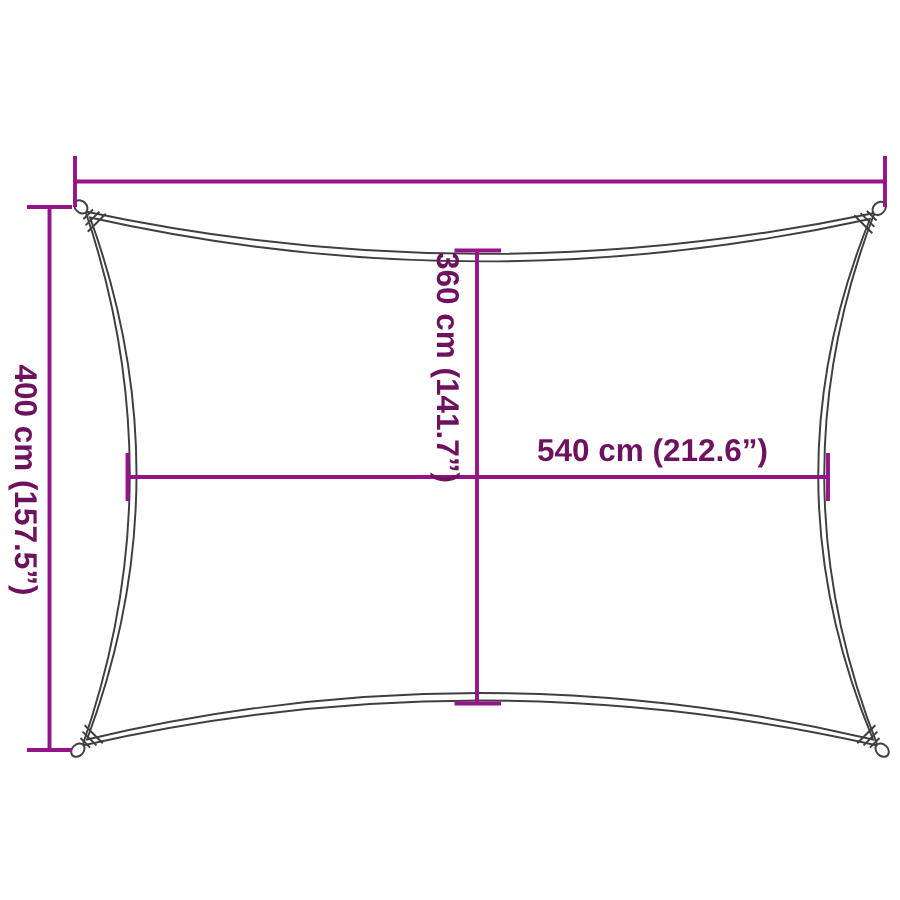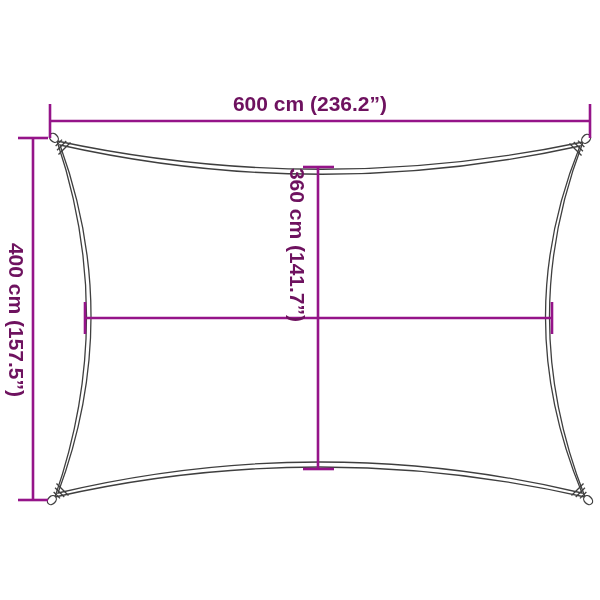--- a/index.html
+++ b/index.html
@@ -70,20 +70,20 @@
       <line class="dim" x1="303" y1="167" x2="334" y2="167"></line>
       <line class="dim" x1="303" y1="469" x2="334" y2="469"></line>
     </g>
     <g>
       <line class="dim" x1="85" y1="318" x2="552" y2="318"></line>
       <line class="dim" x1="85" y1="302" x2="85" y2="334"></line>
       <line class="dim" x1="552" y1="302" x2="552" y2="334"></line>
     </g>
   </svg>
 
-  <div class="lbl h" style="left:40px;top:92px;width:540px;">600 cm (236.2”)</div>
 
   <div class="lbl v" style="left:16px;top:320px;">400 cm (157.5”)</div>
 
   <div class="lbl v" style="left:297px;top:245px;">360 cm (141.7”)</div>
 
+  <div class="lbl h" style="left:318px;top:289px;width:234px;">540 cm (212.6”)</div>
 
 </div>
 
 </body></html>

